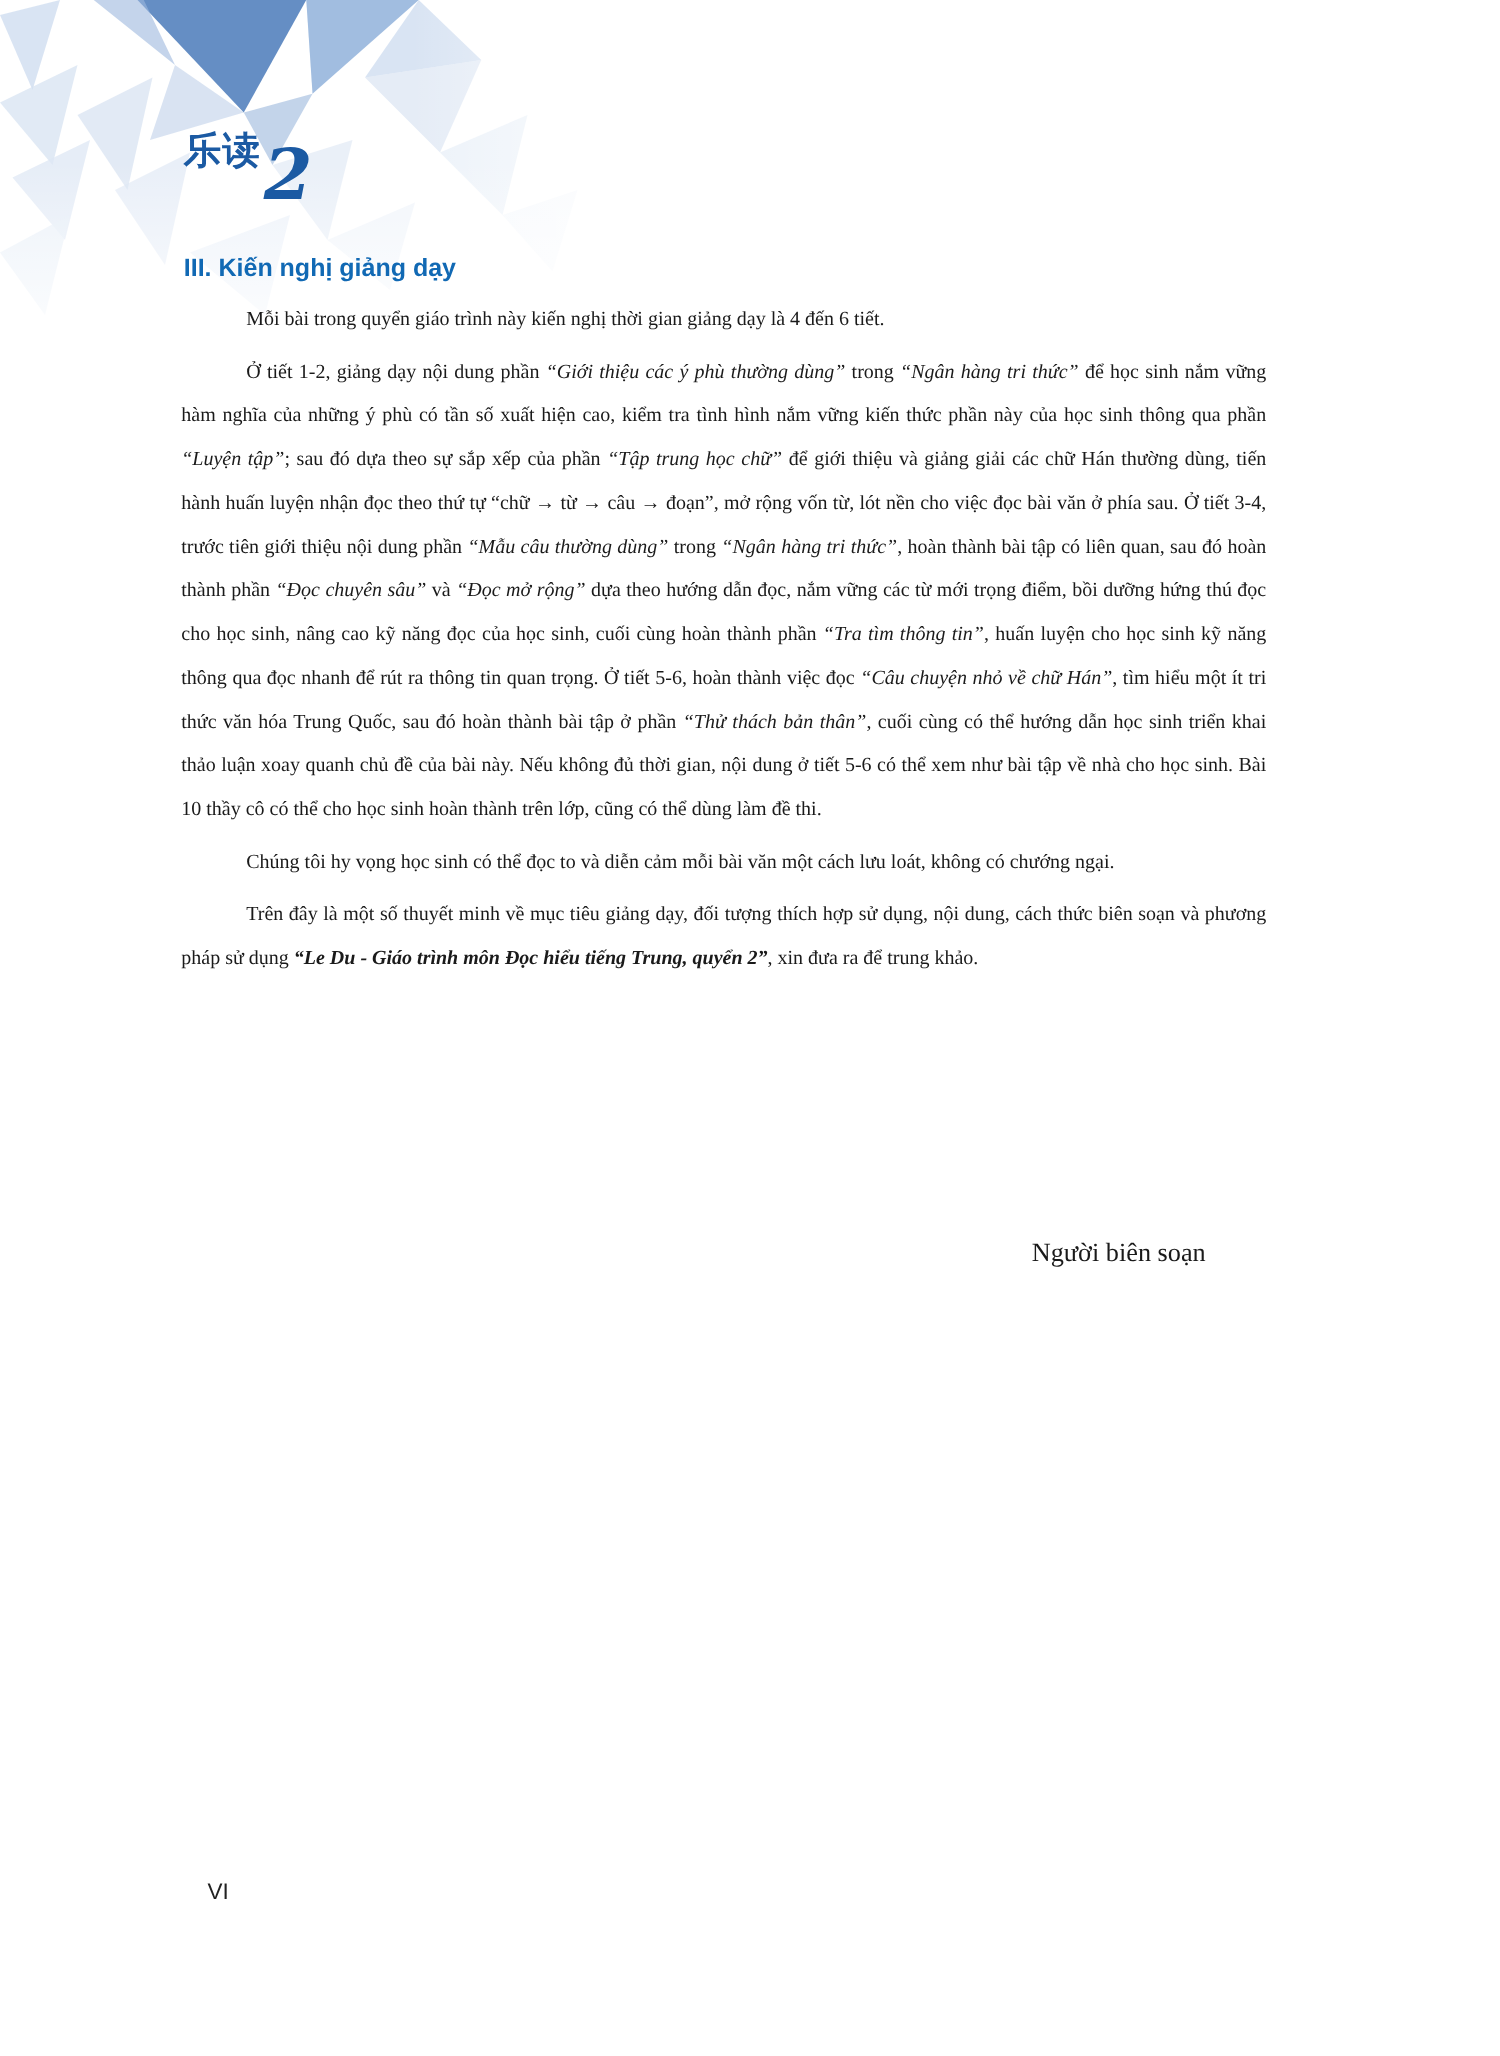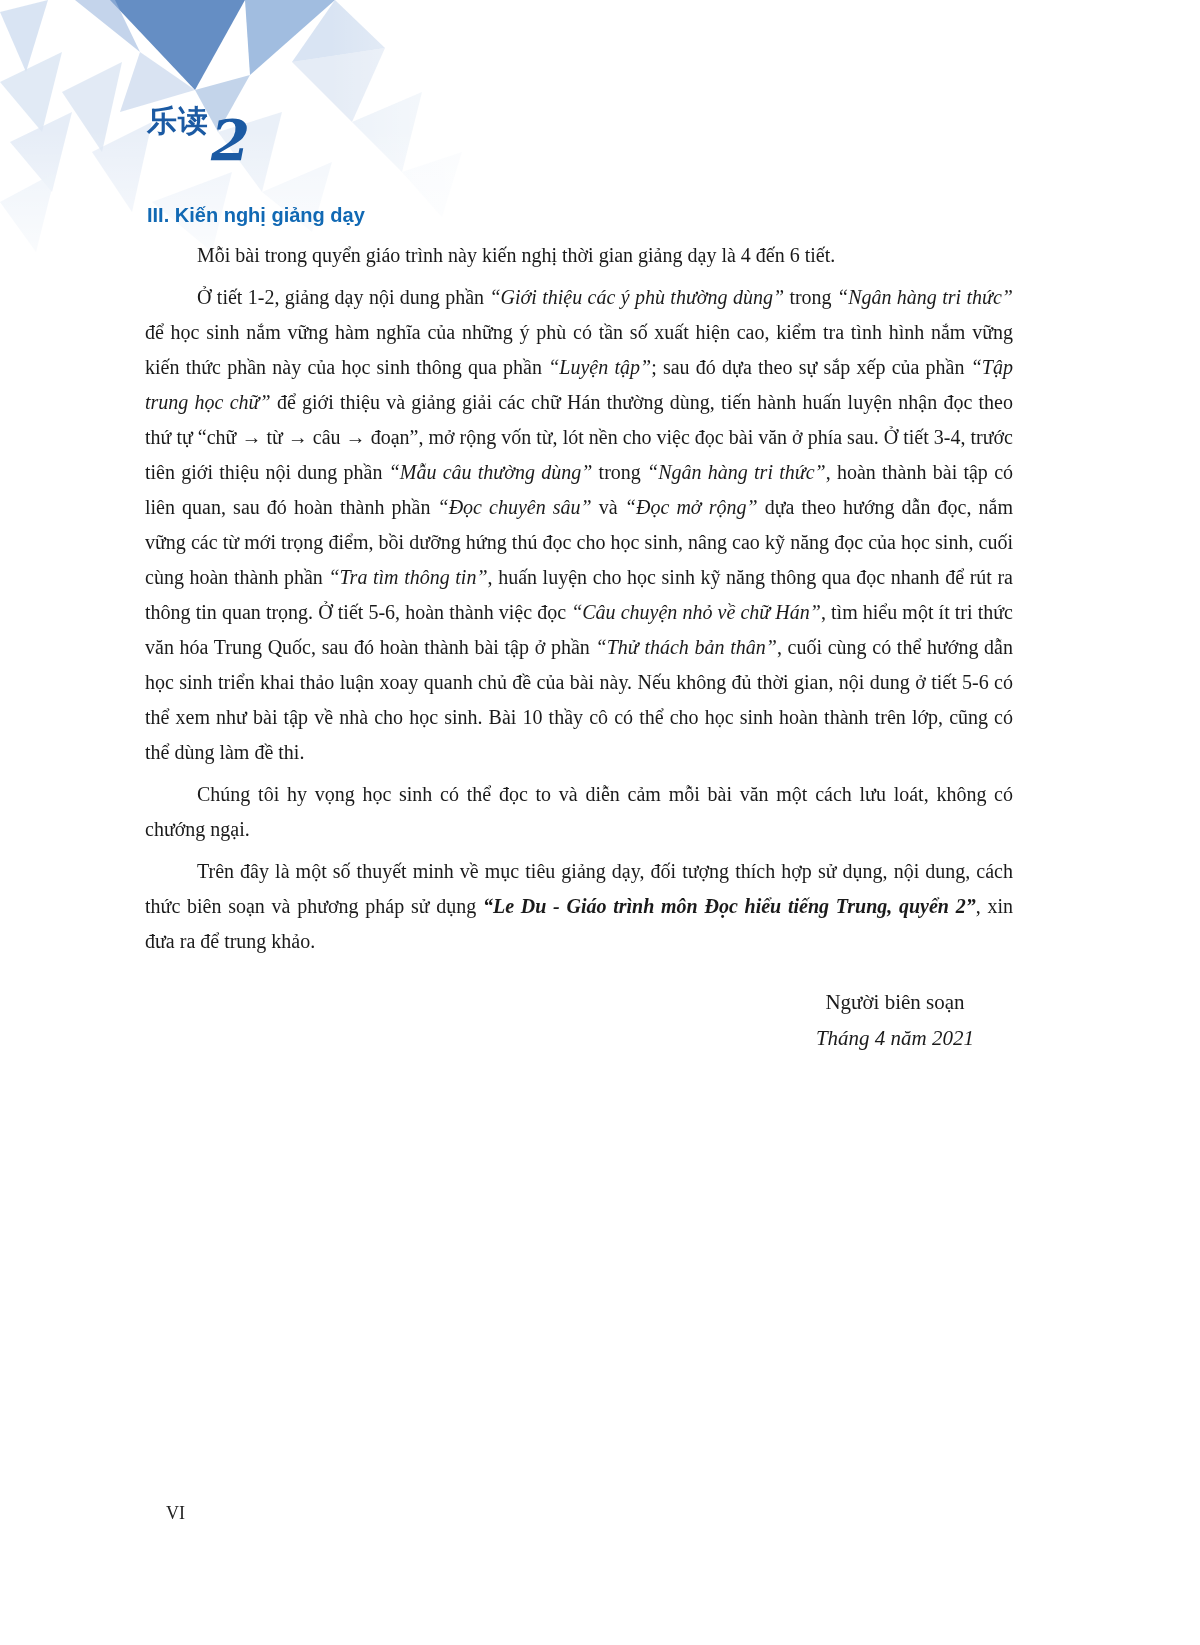--- a/index.html
+++ b/index.html
@@ -49,21 +49,21 @@
     font-family:"Liberation Sans", sans-serif;
     font-weight:bold;
     font-size:20px;
     color:#1169b4;
     margin-top:20px;
   }
   .content{
     position:absolute;
     left:145px; top:238px;
     width:868px;
-    font-size:20px;
+    font-size:16px;
     line-height:35px;
     text-align:justify;
   }
   .content p{
     margin:0 0 7px 0;
     text-indent:52px;
   }
   .content .it{font-style:italic;font-family:Liberation Serif, serif;}
   .content .bi{font-style:italic;font-weight:bold;}
   .signature{
@@ -79,21 +79,21 @@
     margin:0;
   }
   .signature .date{
     font-style:italic;
     font-size:21px;
     margin:11px 0 0 0;
   }
   .pagenum{
     position:absolute;
     left:166px; top:1503px;
-    font-family:Liberation Serif, serif;
+    font-family:Liberation Sans, sans-serif;
     font-size:18px;
     color:#222;
   }
 </style>
 </head>
 <body>
 
 <div class="page">
 
   <svg class="deco" viewBox="0 0 560 300" xmlns="http://www.w3.org/2000/svg" aria-hidden="true">
@@ -138,18 +138,17 @@
 
   <div class="content">
       <p><span>Mỗi bài trong quyển giáo trình này kiến nghị thời gian giảng dạy là 4 đến 6 tiết.</span></p>
       <p><span>Ở tiết 1-2, giảng dạy nội dung phần </span><span class="it">“Giới thiệu các ý phù thường dùng”</span><span> trong </span><span class="it">“Ngân hàng tri thức”</span><span> để học sinh nắm vững hàm nghĩa của những ý phù có tần số xuất hiện cao, kiểm tra tình hình nắm vững kiến thức phần này của học sinh thông qua phần </span><span class="it">“Luyện tập”</span><span>; sau đó dựa theo sự sắp xếp của phần </span><span class="it">“Tập trung học chữ”</span><span> để giới thiệu và giảng giải các chữ Hán thường dùng, tiến hành huấn luyện nhận đọc theo thứ tự “chữ → từ → câu → đoạn”, mở rộng vốn từ, lót nền cho việc đọc bài văn ở phía sau. Ở tiết 3-4, trước tiên giới thiệu nội dung phần </span><span class="it">“Mẫu câu thường dùng”</span><span> trong </span><span class="it">“Ngân hàng tri thức”</span><span>, hoàn thành bài tập có liên quan, sau đó hoàn thành phần </span><span class="it">“Đọc chuyên sâu”</span><span> và </span><span class="it">“Đọc mở rộng”</span><span> dựa theo hướng dẫn đọc, nắm vững các từ mới trọng điểm, bồi dưỡng hứng thú đọc cho học sinh, nâng cao kỹ năng đọc của học sinh, cuối cùng hoàn thành phần </span><span class="it">“Tra tìm thông tin”</span><span>, huấn luyện cho học sinh kỹ năng thông qua đọc nhanh để rút ra thông tin quan trọng. Ở tiết 5-6, hoàn thành việc đọc </span><span class="it">“Câu chuyện nhỏ về chữ Hán”</span><span>, tìm hiểu một ít tri thức văn hóa Trung Quốc, sau đó hoàn thành bài tập ở phần </span><span class="it">“Thử thách bản thân”</span><span>, cuối cùng có thể hướng dẫn học sinh triển khai thảo luận xoay quanh chủ đề của bài này. Nếu không đủ thời gian, nội dung ở tiết 5-6 có thể xem như bài tập về nhà cho học sinh. Bài 10 thầy cô có thể cho học sinh hoàn thành trên lớp, cũng có thể dùng làm đề thi.</span></p>
       <p><span>Chúng tôi hy vọng học sinh có thể đọc to và diễn cảm mỗi bài văn một cách lưu loát, không có chướng ngại.</span></p>
       <p><span>Trên đây là một số thuyết minh về mục tiêu giảng dạy, đối tượng thích hợp sử dụng, nội dung, cách thức biên soạn và phương pháp sử dụng </span><span class="bi">“Le Du - Giáo trình môn Đọc hiểu tiếng Trung, quyển 2”</span><span>, xin đưa ra để trung khảo.</span></p>
     </div>
 
   <div class="signature">
     <p class="author">Người biên soạn</p>
-    <p class="date">Tháng 4 năm 2021</p>
   </div>
 
   <div class="pagenum">VI</div>
 
 </div>
 
 </body></html>

